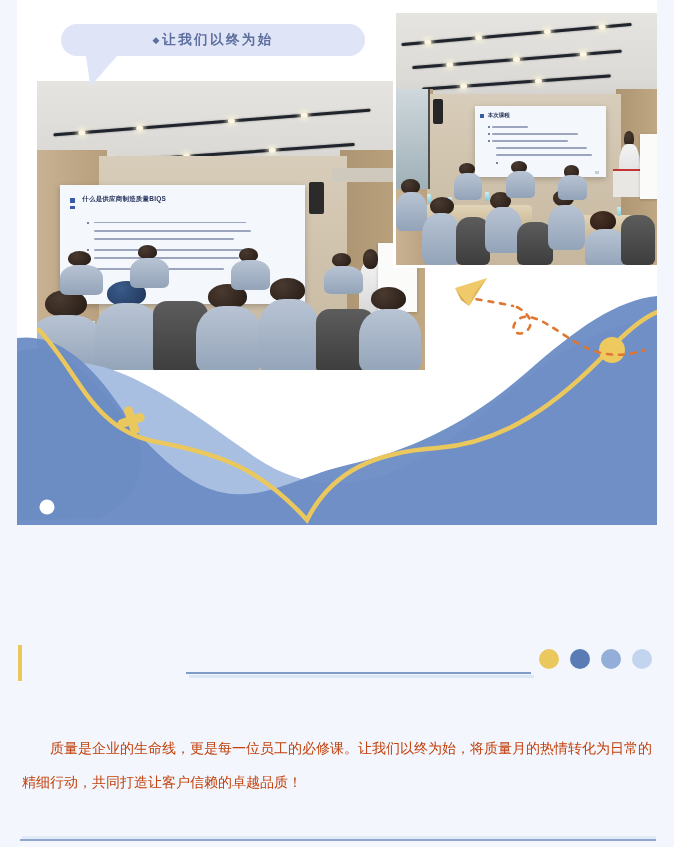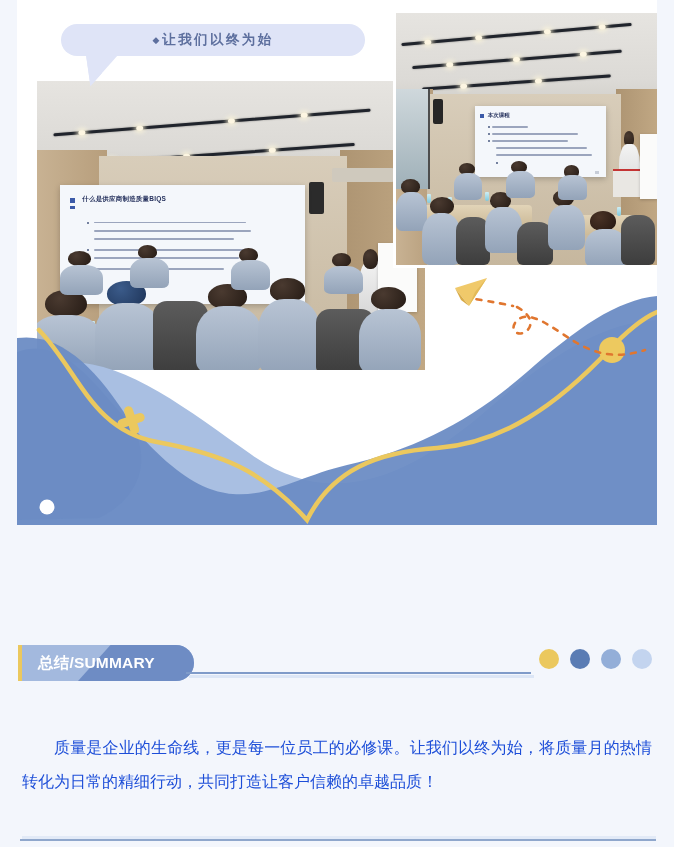--- a/index.html
+++ b/index.html
@@ -163,21 +163,21 @@
   .sum-rule2 {
     position:absolute; left:171px; top:30px; width:345px; height:3px;
     background:#dce6f6;
   }
   .dots { position:absolute; right:4px; top:4px; display:flex; gap:11px; align-items:center; }
   .dot { width:20px; height:20px; border-radius:50%; }
 
   
   .body-copy {
     position:absolute; left:22px; top:731px; width:630px;
-    font-size:16px; line-height:34px; color:#1d4ed8;
+    font-size:14px; line-height:34px; color:#c2410c;
     text-indent: 2em; text-align: justify;
     font-family: "DejaVu Sans", "Liberation Sans", sans-serif;
   }
   .footer-rule {
     position:absolute; left:20px; top:839px; width:636px; height:1.5px; background:#8fa7cc;
   }
   .footer-rule2 {
     position:absolute; left:22px; top:836px; width:634px; height:3px; background:#e2eaf7;
   }
 </style>
@@ -382,23 +382,20 @@
       <g>
         <path d="M438,288 L470,278 L452,306 Z" fill="#f0c96a"></path>
         <path d="M438,288 L452,306 L444,300 Z" fill="#d8ab48"></path>
         <path d="M470,278 L452,306 L458,292 Z" fill="#e3ba57"></path>
       </g>
     </svg>
   </div>
 
   <div class="summary-row">
     <div class="sum-accent"></div>
-    <div class="sum-pill">
-      <span class="sum-pill-label">总结/SUMMARY</span>
-    </div>
     <div class="sum-rule"></div>
     <div class="sum-rule2"></div>
     <div class="dots">
       <span class="dot" style="background:#ebc85e"></span>
       <span class="dot" style="background:#5a7cb4"></span>
       <span class="dot" style="background:#93aed8"></span>
       <span class="dot" style="background:#c3d4ef"></span>
     </div>
   </div>
 

